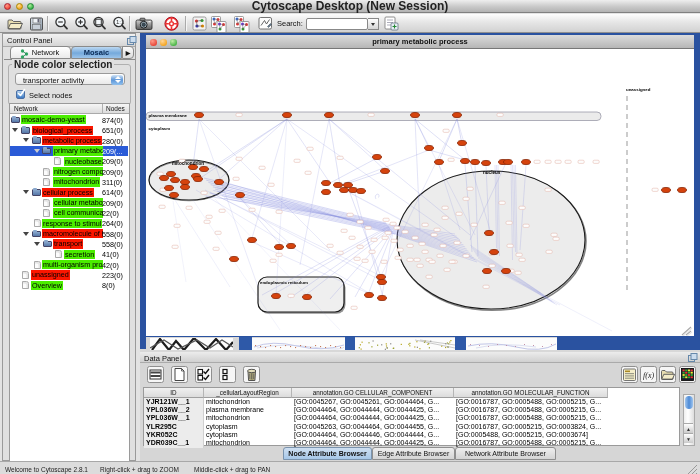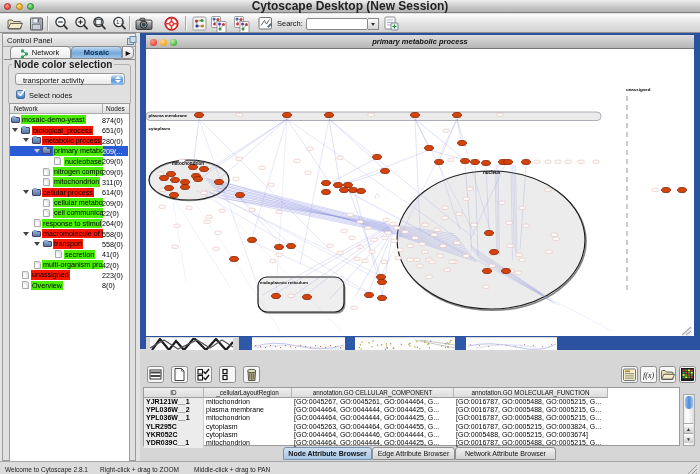--- a/index.html
+++ b/index.html
@@ -34,21 +34,21 @@
 .trow .val { position:absolute; left:92px; top:1.2px; color:#000; }
 .gbg { background:#4bed00; }
 .rbg { background:#fb1600; }
 .tri { position:absolute; top:3px; width:0; height:0; border-left:3px solid transparent; border-right:3px solid transparent; border-top:4px solid #444; }
 .fold { position:absolute; top:2px; width:9px; height:6.5px; background:linear-gradient(#89a7cc,#5577a8); border:0.5px solid #446; border-radius:1px; }
 .fold:before { content:""; position:absolute; left:0; top:-2px; width:4px; height:2px; background:#89a7cc; border-radius:1px 1px 0 0;}
 .leaf { position:absolute; top:1px; width:6.5px; height:8px; background:#fcfcfc; border:0.6px solid #aaa; border-radius:0 2.5px 0 0; box-shadow:inset -1.5px 1.5px 0 #e4e4e4; }
 #desktop { position:absolute; left:140px; top:33px; width:560px; height:319px; background:#d8d8d8; }
 #netwin { position:absolute; left:0; top:0; width:560px; height:304px; background:#2a52a0; }
 #net-title { position:absolute; left:6px; top:2px; width:548px; height:14px;
-  background:linear-gradient(#dcdcdc,#b6b6b6); border-bottom:1px solid #777;font-style:italic; }
+  background:linear-gradient(#dcdcdc,#b6b6b6); border-bottom:1px solid #777; }
 #net-title .t { width:100%; text-align:center; font-size:7.5px; font-weight:bold; color:#111; line-height:14px; }
 .ntl { position:absolute; top:4px; width:6.5px; height:6.5px; border-radius:50%; }
 #net-canvas { position:absolute; left:6px; top:16px; width:548px; height:287px; background:#fff; }
 #datapanel { position:absolute; left:140px; top:352px; width:560px; height:109px; background:#d6d6d6; }
 #dp-head { position:absolute; left:0; top:0; width:560px; height:11px; background:linear-gradient(#ececec,#d0d0d0); border-bottom:1px solid #aaa; }
 #dp-head span { position:absolute; left:4px; top:1.5px; font-size:7.5px; color:#111; }
 #dp-table { position:absolute; left:3px; top:35px; width:537px; height:59px; background:#fff; border:1px solid #9a9a9a; font-size:7px; }
 .th { position:absolute; top:0; height:9.5px; background:linear-gradient(#f0f0f0,#dcdcdc); border-right:1px solid #b5b5b5; border-bottom:1px solid #9f9f9f; font-size:6.3px; text-align:center; color:#111; line-height:9.5px; overflow:hidden; white-space:nowrap;}
 .td { position:absolute; height:8.2px; line-height:8.2px; overflow:hidden; white-space:nowrap; color:#000; }
 .dp-tab { position:absolute; top:0; height:13px; border:1px solid #8f8f8f; border-radius:3px 3px 0 0; background:linear-gradient(#efefef,#d4d4d4); font-size:7px; color:#111; text-align:center; line-height:12px; }
@@ -700,20 +700,27 @@
           <rect x="58" y="6" width="1" height="1" fill="#c390a8"></rect>
           <rect x="67" y="7" width="1" height="1" fill="#c390a8"></rect>
           <rect x="76" y="8" width="1" height="1" fill="#c390a8"></rect>
           <rect x="85" y="6" width="1" height="1" fill="#c390a8"></rect>
         </svg>
       </div>
 <div class="abs" style="left:417px;top:304px;width:143px;height:13px;background:#2a52a0;"></div>
   </div>
 
   <div id="datapanel">
+    <div id="dp-head">
+        <span>Data Panel</span>
+        <svg class="abs" style="left:548px;top:1px;" width="10" height="9" viewBox="0 0 10 9">
+          <rect x="0.5" y="2.5" width="6" height="6" fill="none" stroke="#68a" stroke-width="1"></rect>
+          <rect x="3" y="0.5" width="6" height="6" fill="#cde" stroke="#68a" stroke-width="1"></rect>
+        </svg>
+      </div>
     <svg class="abs" style="left:7px;top:14px;" width="17" height="17" viewBox="0 0 17 17">
         <rect x="0.5" y="0.5" width="16" height="16" rx="2" fill="#f6f6f6" stroke="#8f8f8f" stroke-width="1"></rect>
         <rect x="3" y="4" width="11" height="9" fill="#fff" stroke="#333" stroke-width="1"></rect>
 <rect x="3.5" y="5.5" width="10" height="2" fill="#444"></rect>
 <rect x="3.5" y="9" width="10" height="2" fill="#444"></rect>
       </svg>
 <svg class="abs" style="left:31px;top:14px;" width="17" height="17" viewBox="0 0 17 17">
         <rect x="0.5" y="0.5" width="16" height="16" rx="2" fill="#f6f6f6" stroke="#8f8f8f" stroke-width="1"></rect>
         <path d="M4 2.5 L10.5 2.5 L13 5 L13 14.5 L4 14.5 Z" fill="#fff" stroke="#444" stroke-width="1"></path>
 <path d="M10.5 2.5 L10.5 5 L13 5" fill="none" stroke="#444" stroke-width="0.8"></path>

